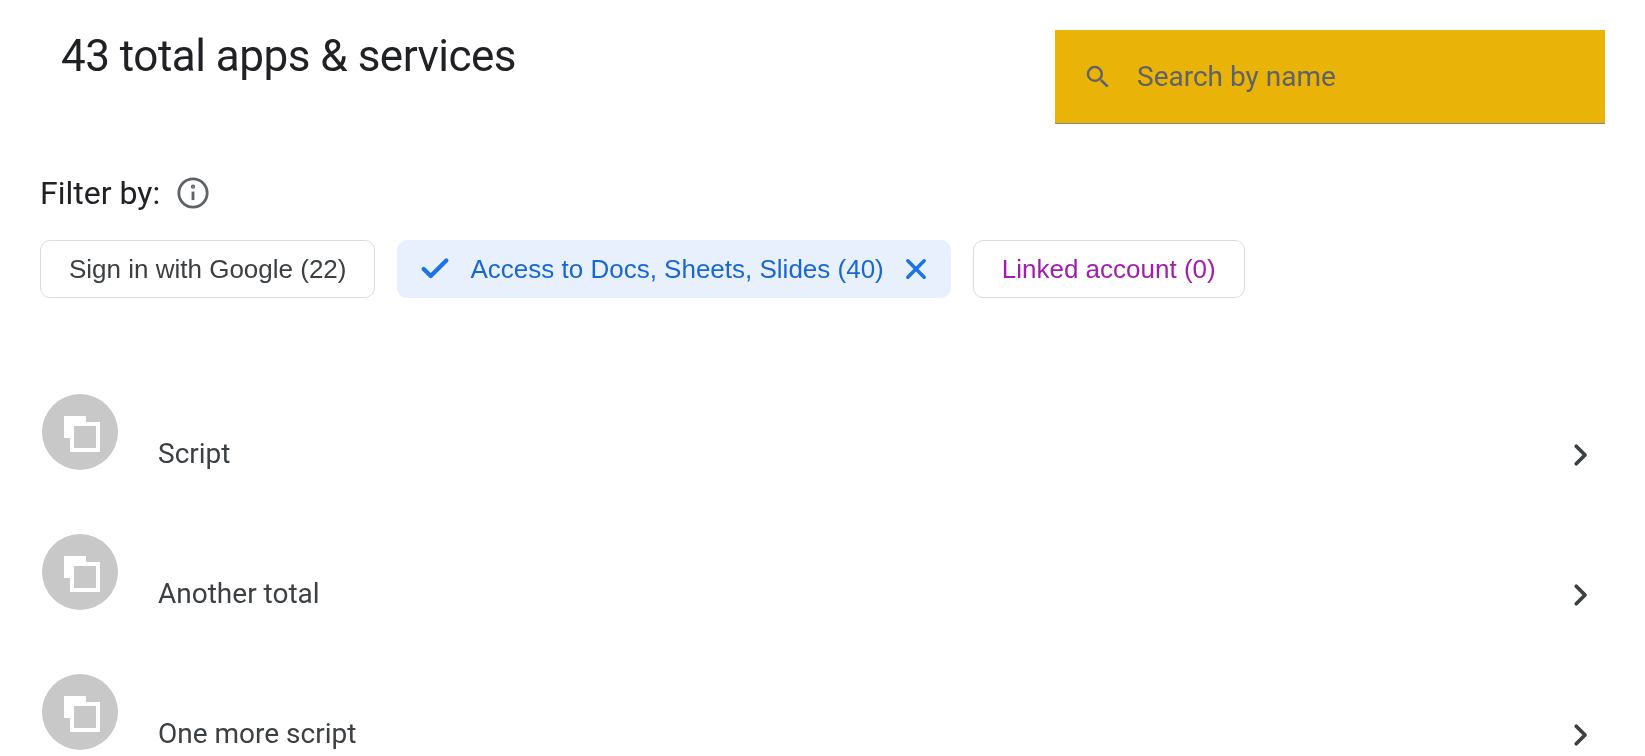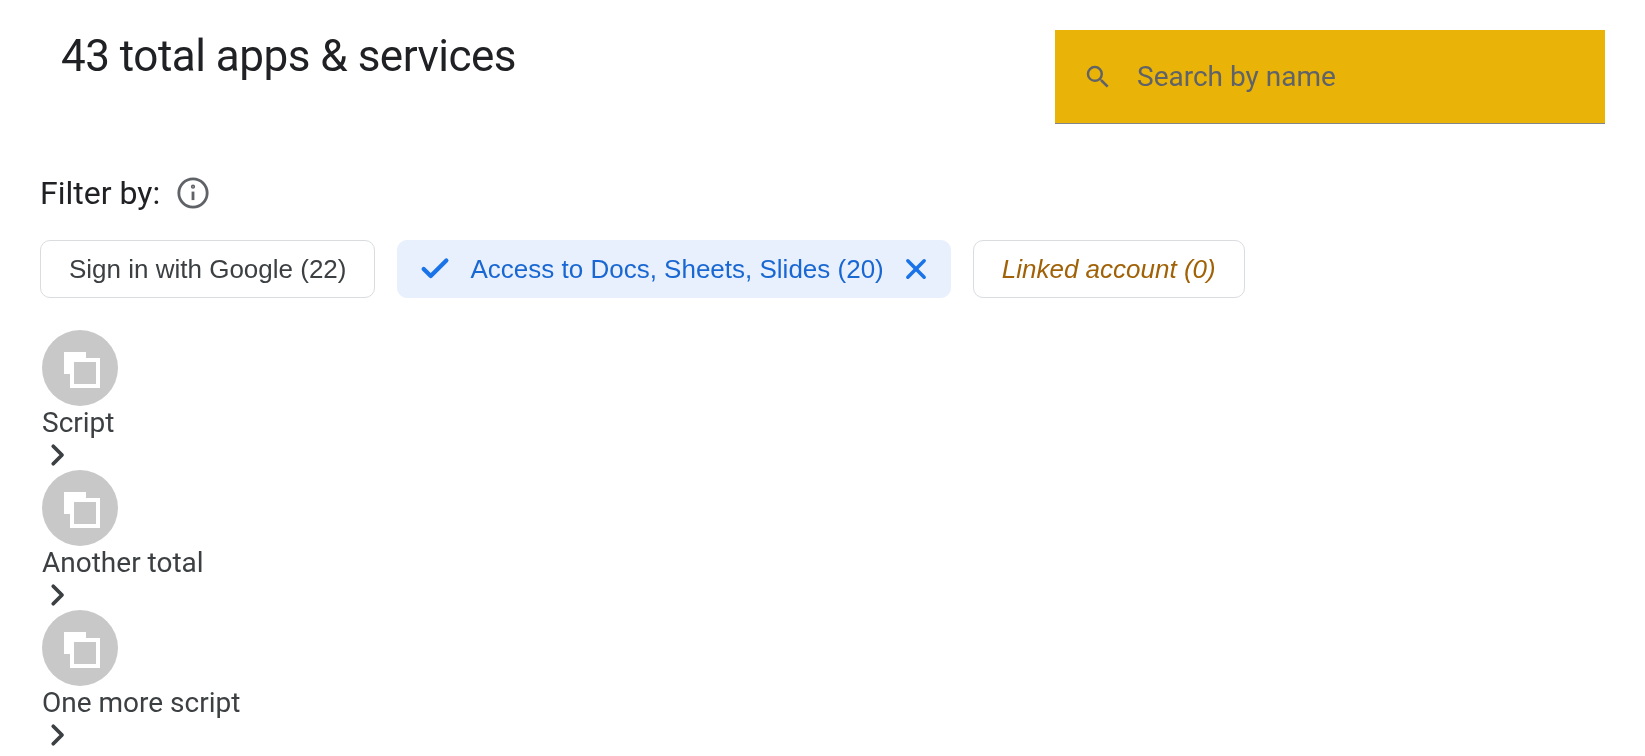--- a/index.html
+++ b/index.html
@@ -90,43 +90,42 @@
       gap: 18px;
     }
     .chip.selected {
       background: #e8f0fe;
       border-color: #e8f0fe;
       color: #1967d2;
       font-weight: 500;
       padding-left: 20px;
       padding-right: 20px;
     }
-    .chip.disabled { color: #a16207; font-style: italic; }
+    .chip.disabled { color: #a21caf; }
     .check-icon {
       width: 34px;
       height: 34px;
       color: #1a73e8;
     }
     .close-icon {
       width: 28px;
       height: 28px;
       color: #1a73e8;
     }
     .list {
       display: flex;
       flex-direction: column;
     }
     .list-item {
       display: flex;
-      align-items: flex-start;
+      align-items: flex-end;
       height: 140px;
       cursor: pointer;
       padding-left: 12px;
       padding-right: 10px;
-      flex-direction: column;
     }
     .app-icon {
       width: 76px;
       height: 76px;
       border-radius: 50%;
       background: #c8c8c8;
       display: flex;
       align-items: center;
       justify-content: center;
       margin-right: 40px;
@@ -196,21 +195,21 @@
 <div class="chips">
   <button class="chip">
     <span>Sign in with Google (22)</span>
   </button>
   <button class="chip selected">
     <span class="check-icon">
       <svg viewBox="0 0 24 24" fill="none" stroke="currentColor" stroke-width="3" stroke-linecap="round" stroke-linejoin="round">
           <polyline points="4 12 9 17 20 6"></polyline>
         </svg>
     </span>
-    <span>Access to Docs, Sheets, Slides (20)</span>
+    <span>Access to Docs, Sheets, Slides (40)</span>
     <span class="close-icon">
       <svg viewBox="0 0 24 24" fill="none" stroke="currentColor" stroke-width="3" stroke-linecap="round">
           <line x1="5" y1="5" x2="19" y2="19"></line>
           <line x1="19" y1="5" x2="5" y2="19"></line>
         </svg>
     </span>
   </button>
   <button class="chip disabled">
     <span>Linked account (0)</span>
   </button>

